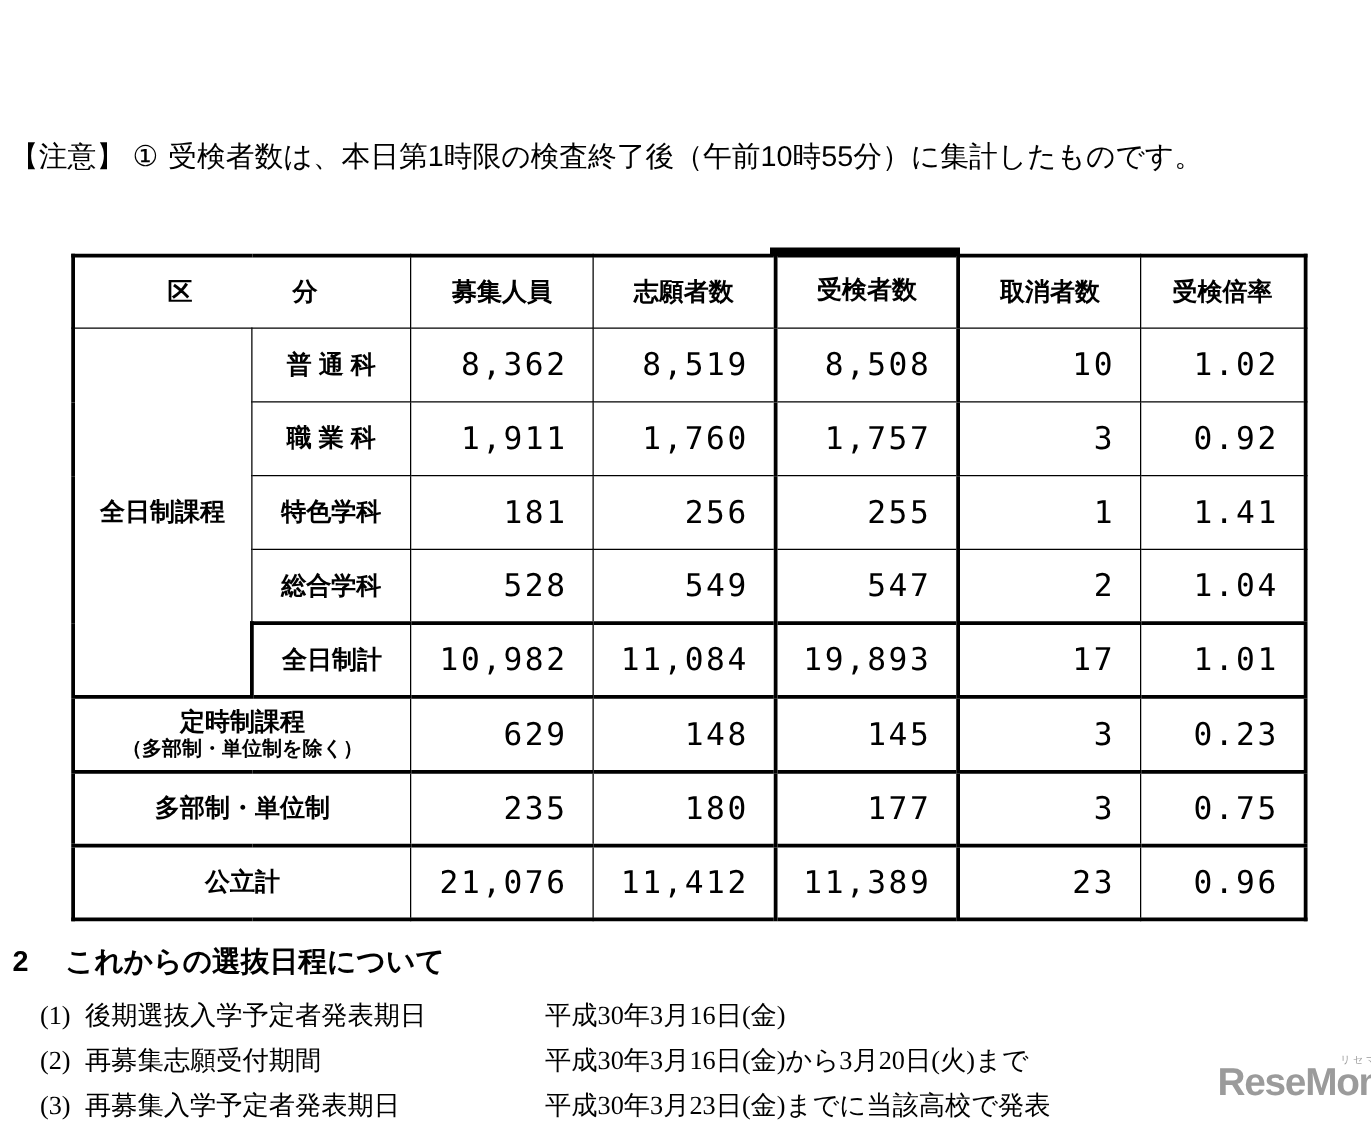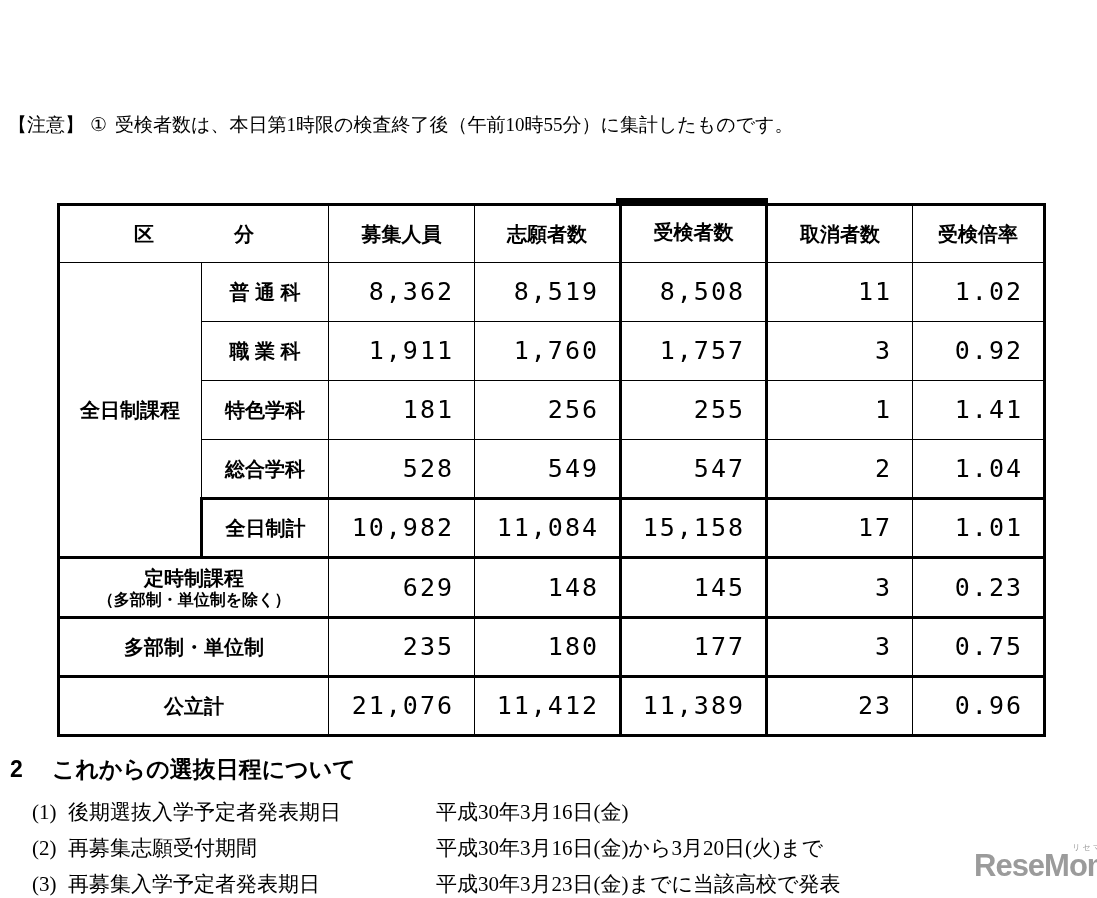--- a/index.html
+++ b/index.html
@@ -3,21 +3,21 @@
 <meta charset="utf-8">
 <style>
   html,body { margin:0; padding:0; background:#fff; }
   .page {
     position:relative; width:1097px; height:898px; background:#ffffff;
     font-family:"Liberation Sans", sans-serif; color:#000; overflow:hidden;
   }
 
   
   .notes { position:absolute; left:8px; top:112px;
-           font-family:Liberation Serif, serif; font-size:19px; line-height:26px; }
+           font-family:Liberation Sans, sans-serif; font-size:23px; line-height:26px; }
   .note-line { white-space:nowrap; }
   .note-line.second { margin-top:17px; padding-left:70px; }
   .note-num { margin:0 8px 0 6px; }
 
   
   table.stats { position:absolute; left:57px; top:203px; border-collapse:collapse;
                 table-layout:fixed; border:3px solid #000; }
   table.stats th, table.stats td {
     border:1.5px solid #000; text-align:center; vertical-align:middle;
     padding:0; font-weight:bold; font-size:20px; line-height:24px;
@@ -86,21 +86,21 @@
       <th>取消者数</th>
       <th>受検倍率</th>
     </tr>
 
     <tr class="data">
       <td rowspan="5">全日制課程</td>
       <td>普 通 科</td>
       <td class="num">8,362</td>
       <td class="num">8,519</td>
       <td class="num em">8,508</td>
-      <td class="num">11</td>
+      <td class="num">10</td>
       <td class="num">1.02</td>
     </tr>
     <tr class="data">
       <td>職 業 科</td>
       <td class="num">1,911</td>
       <td class="num">1,760</td>
       <td class="num em">1,757</td>
       <td class="num">3</td>
       <td class="num">0.92</td>
     </tr>
@@ -117,21 +117,21 @@
       <td class="num">528</td>
       <td class="num">549</td>
       <td class="num em">547</td>
       <td class="num">2</td>
       <td class="num">1.04</td>
     </tr>
     <tr class="data">
       <td class="tt tl">全日制計</td>
       <td class="num tt">10,982</td>
       <td class="num tt">11,084</td>
-      <td class="num tt em">15,158</td>
+      <td class="num tt em">19,893</td>
       <td class="num tt">17</td>
       <td class="num tt">1.01</td>
     </tr>
     <tr class="teiji">
       <td colspan="2" class="tt">
         <div class="cat-sub-main">定時制課程</div>
         <div class="cat-sub-small">（多部制・単位制を除く）</div>
       </td>
       <td class="num tt">629</td>
       <td class="num tt">148</td>

